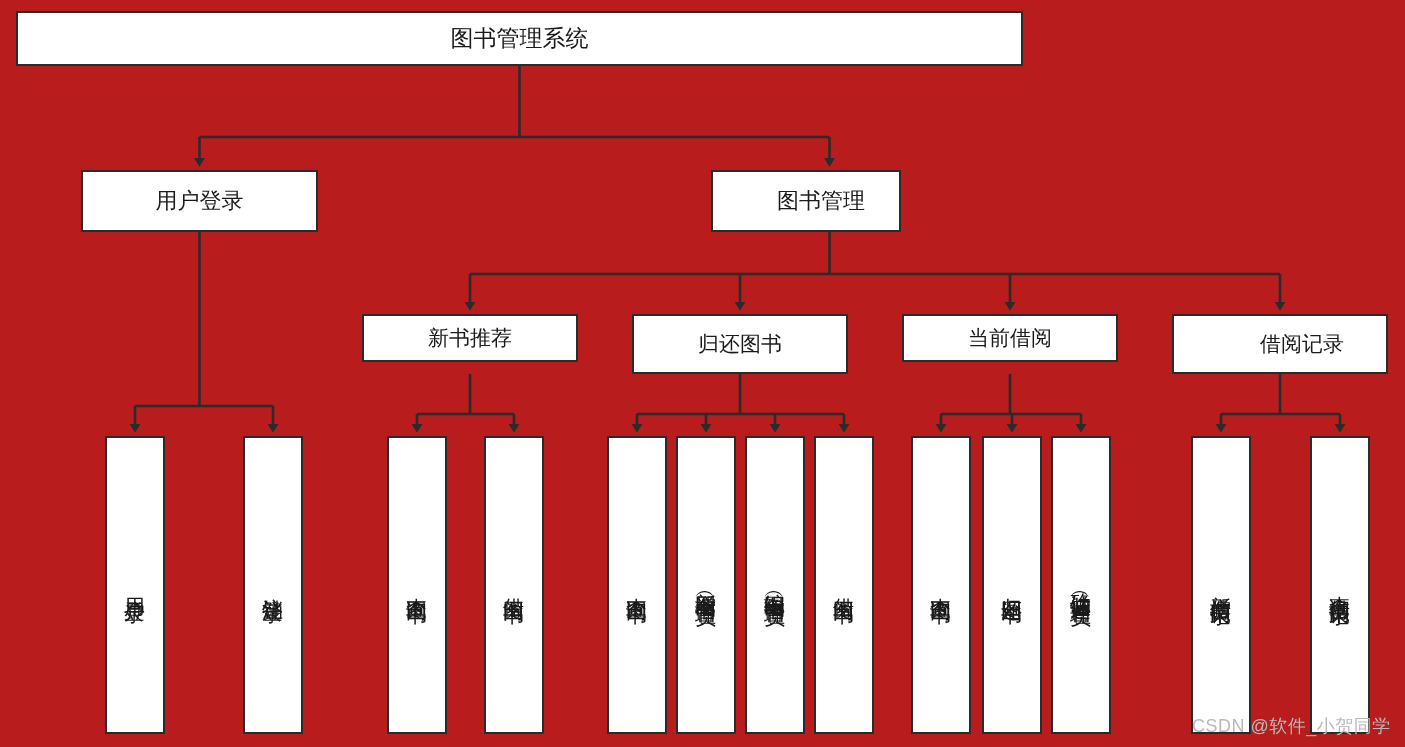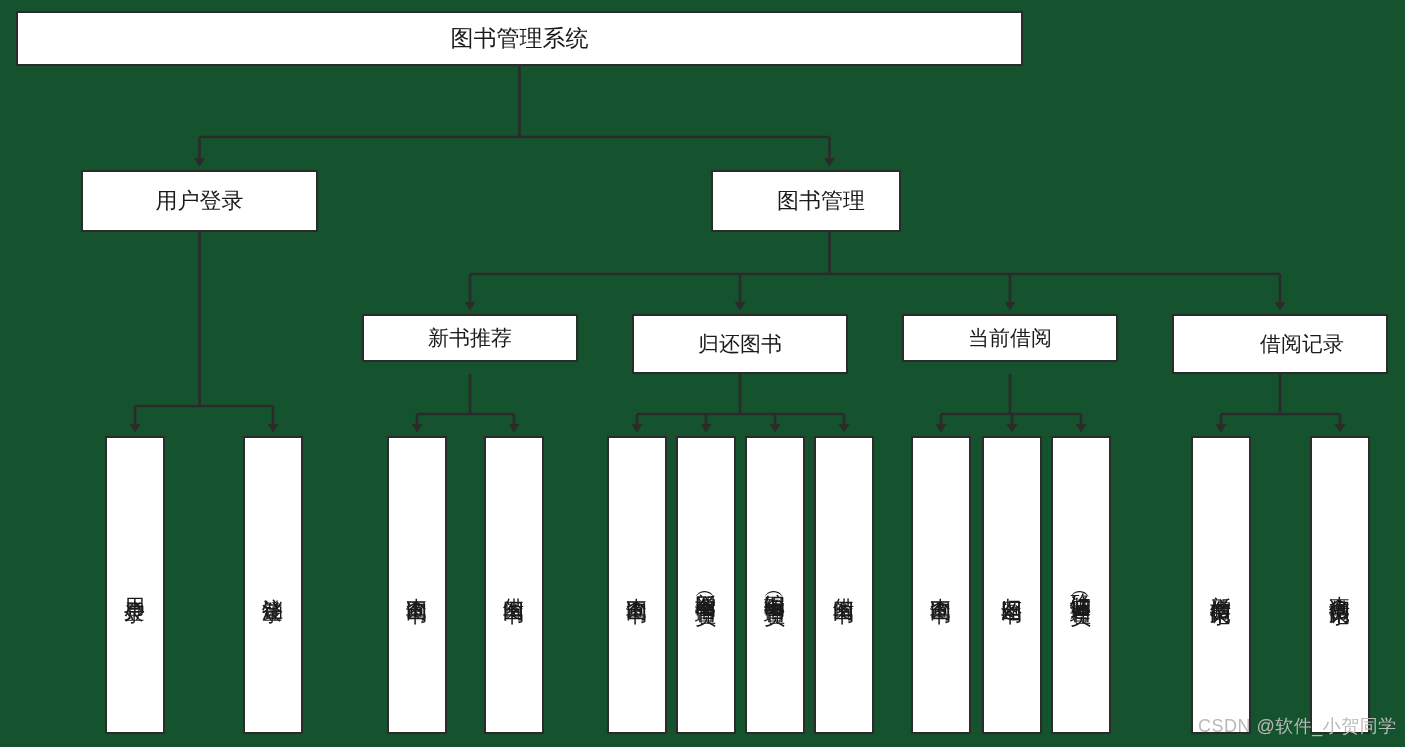--- a/index.html
+++ b/index.html
@@ -7,21 +7,21 @@
     padding: 0;
     background: #ffffff;
   }
   body {
     font-family: "Liberation Sans", "DejaVu Sans", sans-serif;
   }
   #stage {
     position: relative;
     width: 1405px;
     height: 747px;
-    background: #14532d;
+    background: #b91c1c;
     overflow: hidden;
   }
   svg#wires {
     position: absolute;
     left: 0;
     top: 0;
     width: 1405px;
     height: 747px;
   }
   .node {
@@ -51,21 +51,20 @@
     line-height: 1;
     white-space: nowrap;
   }
   .watermark {
     position: absolute;
     color: #b9b9b9;
     font-size: 18px;
     letter-spacing: 0.5px;
     white-space: nowrap;
     pointer-events: none;
-    margin-left: 6px;
   }
 </style>
 </head>
 <body>
 
 <div id="stage">
 
   <svg id="wires" viewBox="0 0 1405 747">
     <defs>
       <marker id="arrow" markerWidth="9" markerHeight="11" refX="1.2" refY="5.5" orient="auto" markerUnits="userSpaceOnUse">

